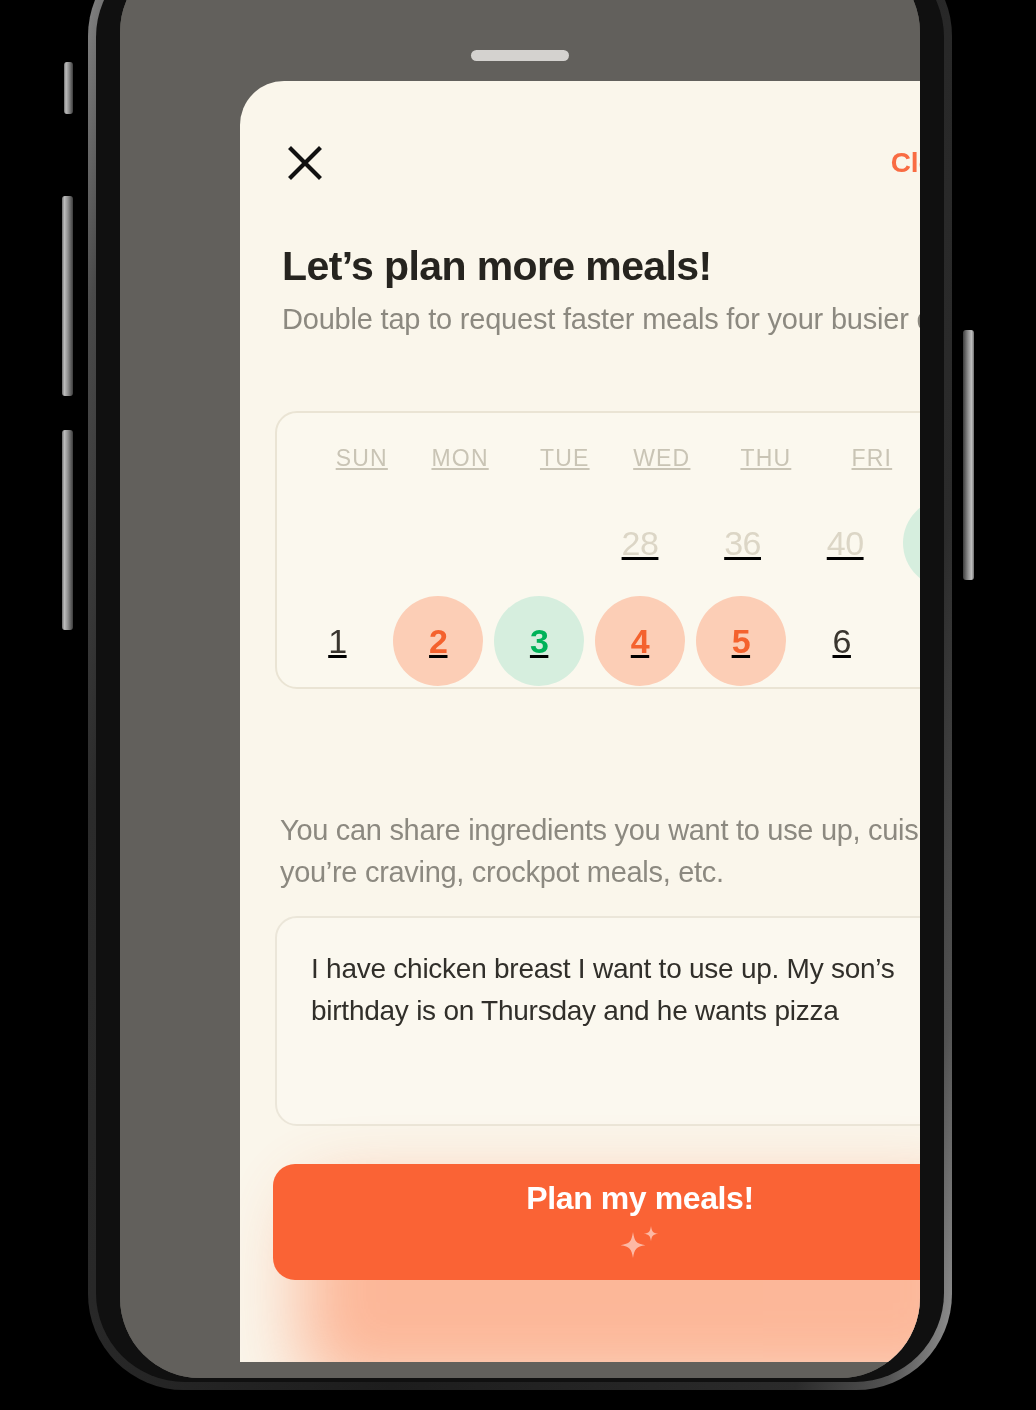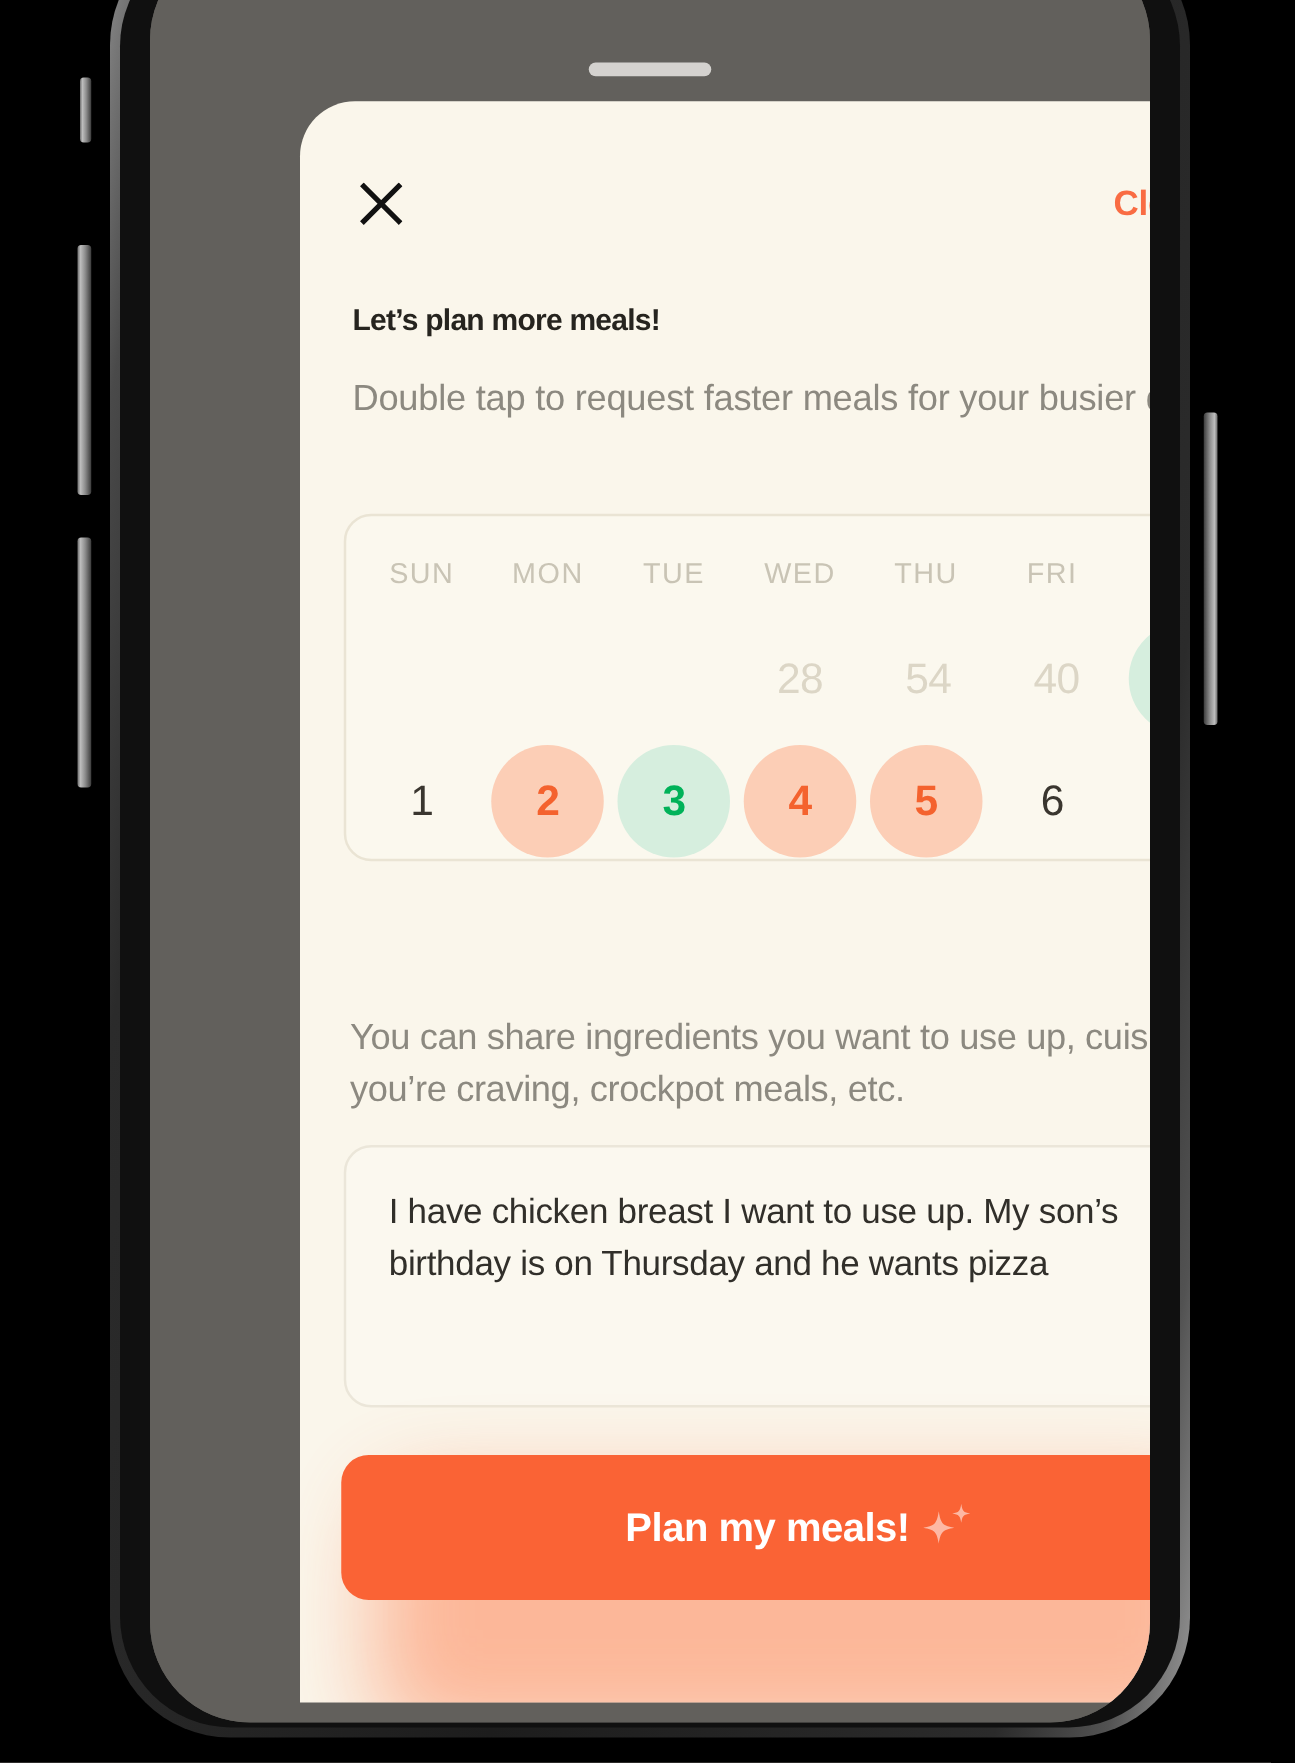--- a/index.html
+++ b/index.html
@@ -130,21 +130,21 @@
     padding: 0;
     font-family: "Liberation Sans", sans-serif;
   }
 
   
   .title {
     position: absolute;
     left: 42px;
     right: 40px;
     top: 162px;
-    font-size: 24px;
+    font-size: 41px;
     font-weight: bold;
     color: #26241F;
     letter-spacing: -0.6px;
   }
   .subtitle {
     position: absolute;
     left: 42px;
     right: 28px;
     top: 216px;
     font-size: 29px;
@@ -164,21 +164,21 @@
     border: 2px solid #EAE4D4;
     border-radius: 22px;
   }
 
   .cal-row {
     position: absolute;
     left: 10px;
     right: 10px;
     display: flex;
   }
-  .cal-row > * { flex: 1 1 0; text-align: center; }
+  .cal-row > * { flex: 1 1 0; text-align: right; text-decoration: underline; }
 
   .cal-weekdays { top: 32px; }
   .cal-weekday {
     font-size: 23px;
     letter-spacing: 1.2px;
     color: #C9C4B5;
     font-weight: normal;
   }
 
   .cal-week { top: 82px; height: 96px; gap: 12px; }
@@ -270,20 +270,21 @@
     height: 116px;
     border-radius: 22px;
     background: #FA6335;
     border: none;
     display: flex;
     align-items: center;
     justify-content: center;
     gap: 8px;
     cursor: pointer;
     font-family: "Liberation Sans", sans-serif;
+    flex-direction: column;
   }
   .cta-label {
     font-size: 32px;
     font-weight: bold;
     color: #FFFFFF;
     letter-spacing: -0.4px;
   }
   .sparkle-icon { display: block; }
 </style>
 </head>
@@ -340,21 +341,21 @@
             <div class="cal-cell">
               <div class="daypill day-empty"></div>
             </div>
             <div class="cal-cell">
               <div class="daypill day-empty"></div>
             </div>
             <div class="cal-cell">
               <div class="daypill day-muted">28</div>
             </div>
             <div class="cal-cell">
-              <div class="daypill day-muted">54</div>
+              <div class="daypill day-muted">36</div>
             </div>
             <div class="cal-cell">
               <div class="daypill day-muted">40</div>
             </div>
             <div class="cal-cell">
               <div class="daypill day-green">31</div>
             </div>
           </div>
         <div class="cal-row cal-week2" id="week-2">
             <div class="cal-cell">

